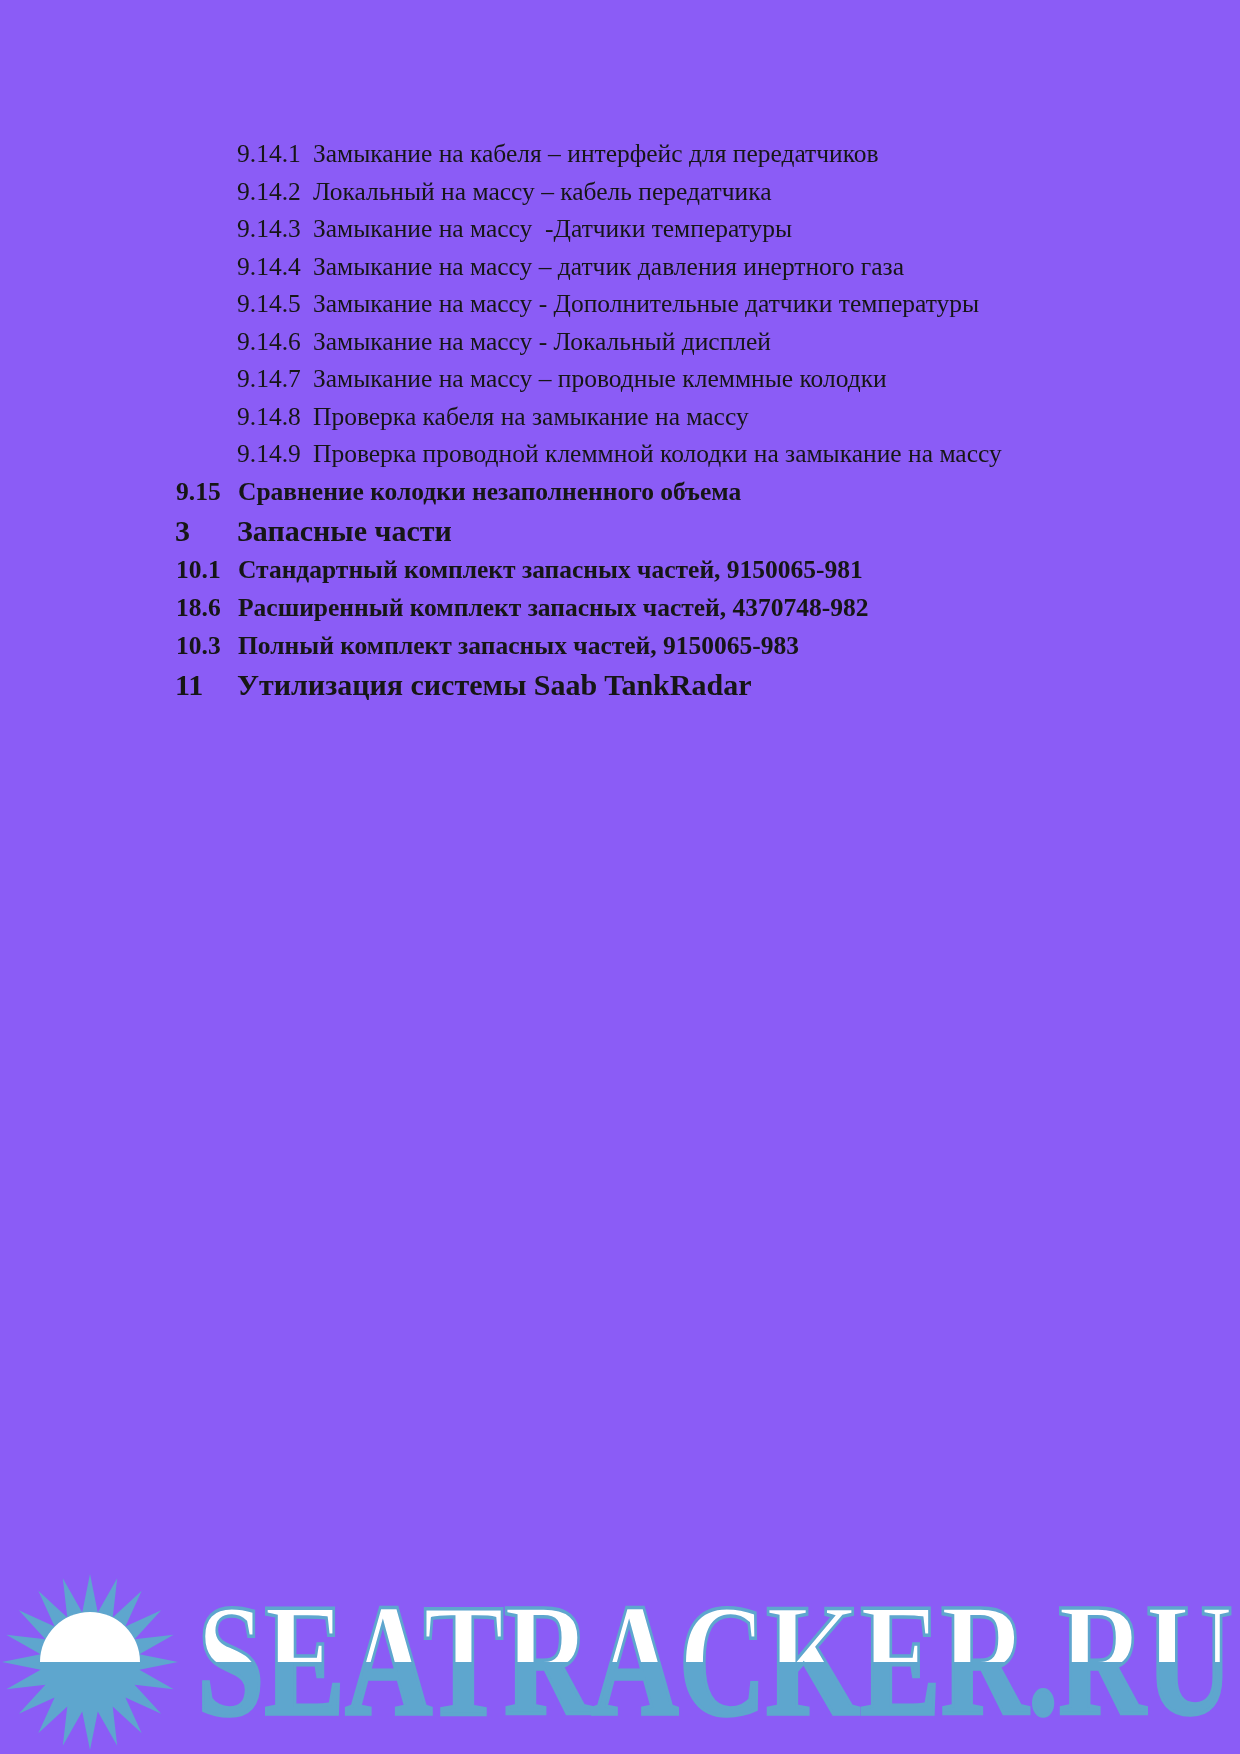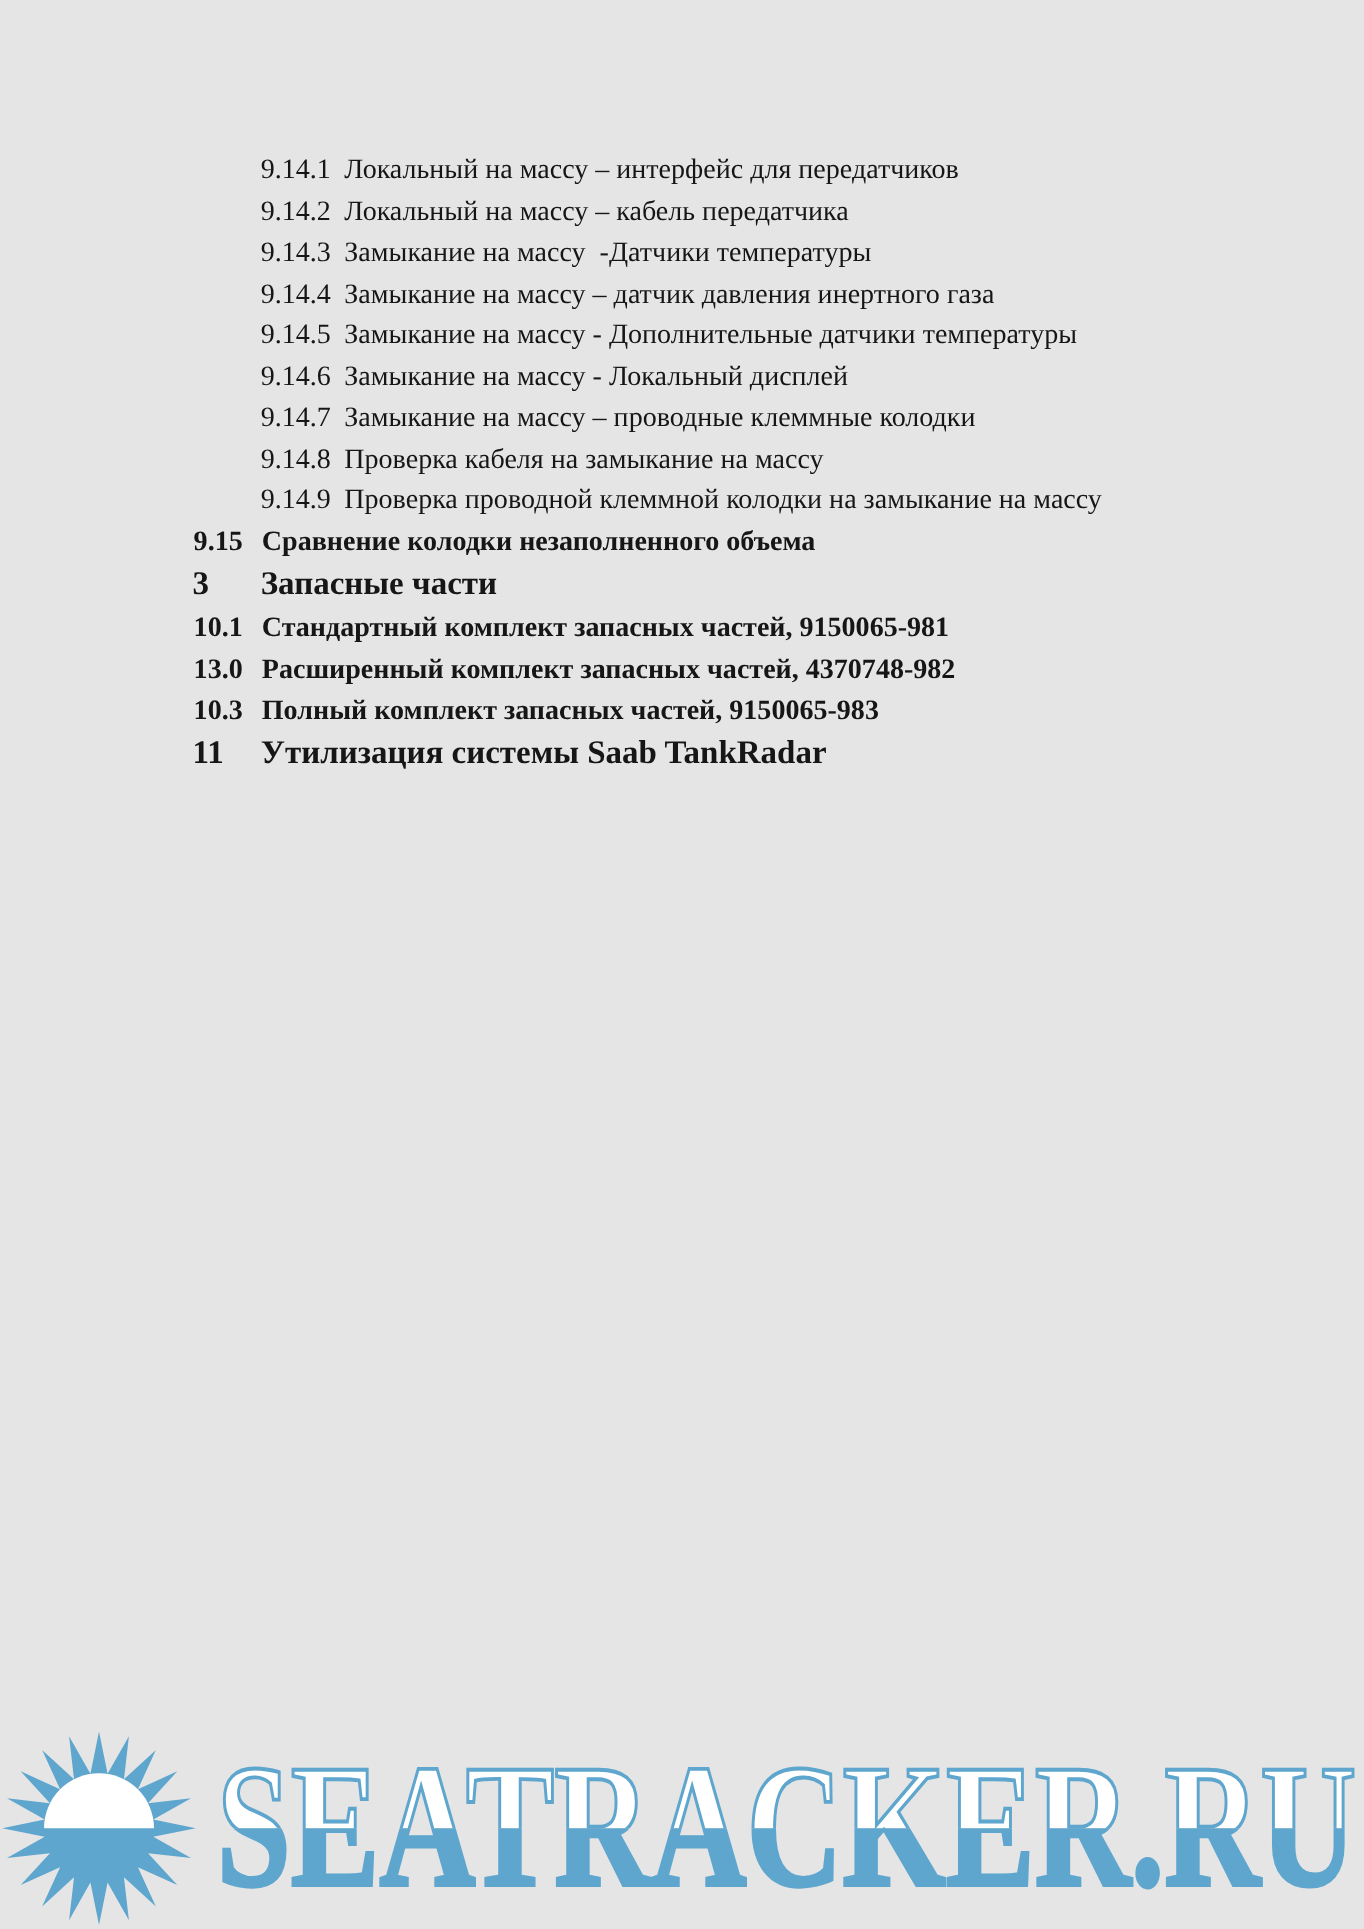--- a/index.html
+++ b/index.html
@@ -1,21 +1,21 @@
 <!DOCTYPE html>
 <html><head>
 <meta charset="utf-8">
 <style>
   html,body{margin:0;padding:0;background:#ffffff;}
   body{
     width:1240px;height:1754px;position:relative;overflow:hidden;
     font-family:"Liberation Serif", serif;
     -webkit-font-smoothing:antialiased;
   }
-  .page{position:absolute;inset:0;background:#e5e5e5;}
+  .page{position:absolute;inset:0;background:#8b5cf6;}
   .toc{position:absolute;inset:0;}
   .toc-row{position:absolute;left:0;width:100%;color:#161616;white-space:pre;}
   .toc-row .num,.toc-row .title{position:absolute;top:0;white-space:pre;}
   .toc-row.sub{font-size:25.5px;font-weight:400;}
   .toc-row.sub .num{left:237px;}
   .toc-row.sub .title{left:313px;}
   .toc-row.bold{font-size:25.5px;font-weight:700;}
   .toc-row.bold .num{left:176px;}
   .toc-row.bold .title{left:238px;}
   .toc-row.chapter{font-size:30px;font-weight:700;}
@@ -31,33 +31,33 @@
   .wm-bottom{fill:var(--wm-color,#5EA6CE);stroke:var(--wm-color,#5EA6CE);stroke-width:3.5px;}
   .sun-fill{fill:var(--wm-color,#5EA6CE);}
   .sun-dome{fill:#ffffff;}
 </style>
 </head>
 <body style="--wm-color: #5EA6CE;">
 
 <div class="page">
 
   <div class="toc">
-      <div class="toc-row sub" style="top: 139px;"><span class="num">9.14.1</span><span class="title">Локальный на массу – интерфейс для передатчиков</span></div>
+      <div class="toc-row sub" style="top: 139px;"><span class="num">9.14.1</span><span class="title">Замыкание на кабеля – интерфейс для передатчиков</span></div>
       <div class="toc-row sub" style="top: 176.5px;"><span class="num">9.14.2</span><span class="title">Локальный на массу – кабель передатчика</span></div>
       <div class="toc-row sub" style="top: 214px;"><span class="num">9.14.3</span><span class="title">Замыкание на массу  -Датчики температуры</span></div>
       <div class="toc-row sub" style="top: 251.5px;"><span class="num">9.14.4</span><span class="title">Замыкание на массу – датчик давления инертного газа</span></div>
       <div class="toc-row sub" style="top: 289px;"><span class="num">9.14.5</span><span class="title">Замыкание на массу - Дополнительные датчики температуры</span></div>
       <div class="toc-row sub" style="top: 326.5px;"><span class="num">9.14.6</span><span class="title">Замыкание на массу - Локальный дисплей</span></div>
       <div class="toc-row sub" style="top: 364px;"><span class="num">9.14.7</span><span class="title">Замыкание на массу – проводные клеммные колодки</span></div>
       <div class="toc-row sub" style="top: 401.5px;"><span class="num">9.14.8</span><span class="title">Проверка кабеля на замыкание на массу</span></div>
       <div class="toc-row sub" style="top: 439px;"><span class="num">9.14.9</span><span class="title">Проверка проводной клеммной колодки на замыкание на массу</span></div>
       <div class="toc-row bold" style="top: 477px;"><span class="num">9.15</span><span class="title">Сравнение колодки незаполненного объема</span></div>
       <div class="toc-row chapter" style="top: 514px;"><span class="num">3</span><span class="title">Запасные части</span></div>
       <div class="toc-row bold" style="top: 554.5px;"><span class="num">10.1</span><span class="title">Стандартный комплект запасных частей, 9150065-981</span></div>
-      <div class="toc-row bold" style="top: 592.5px;"><span class="num">13.0</span><span class="title">Расширенный комплект запасных частей, 4370748-982</span></div>
+      <div class="toc-row bold" style="top: 592.5px;"><span class="num">18.6</span><span class="title">Расширенный комплект запасных частей, 4370748-982</span></div>
       <div class="toc-row bold" style="top: 630.5px;"><span class="num">10.3</span><span class="title">Полный комплект запасных частей, 9150065-983</span></div>
       <div class="toc-row chapter" style="top: 668px;"><span class="num">11</span><span class="title">Утилизация системы Saab TankRadar</span></div>
     </div>
 
   <svg class="watermark" width="1240" height="186" viewBox="0 0 1240 186">
     <defs>
       <clipPath id="clip-top">
           <rect x="0" y="0" width="1240" height="94"></rect>
         </clipPath>
       <clipPath id="clip-bottom">

